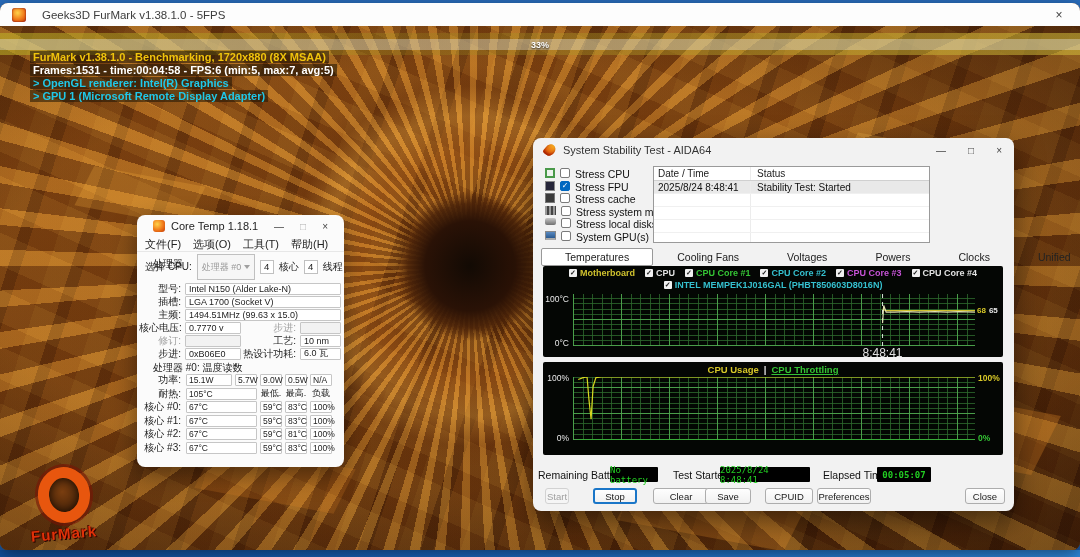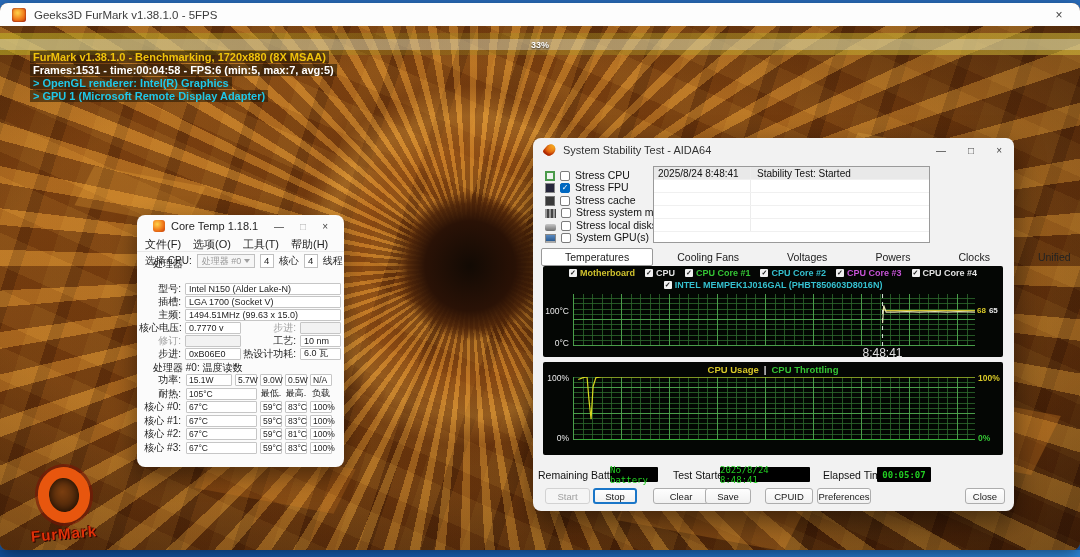--- a/index.html
+++ b/index.html
@@ -10,21 +10,21 @@
     position:relative;
   }
 
   
   .taskbar { position:absolute; left:0; bottom:0; width:100%; height:7px;
     background:linear-gradient(90deg,#11509e 0%,#1a66c0 40%,#2f8be0 100%); }
 
   
   .fm-window { position:absolute; left:0; top:3px; width:1080px; height:547px;
     border-radius:8px; overflow:hidden; box-shadow:0 4px 18px rgba(0,0,0,.5); background:#6b3a0e; }
-  .fm-titlebar { height:23px; background:#fdfdfd; display:flex; align-items:center; padding:0 12px; gap:8px; }
+  .fm-titlebar { height:23px; background:#fdfdfd; display:flex; align-items:center; padding:0 12px; gap:16px; }
   .fm-appicon { width:14px; height:14px; border-radius:3px;
     background:radial-gradient(circle at 40% 35%, #ffd24a, #f07818 55%, #c23a08); box-shadow:inset 0 0 2px #701; }
   .fm-title { font-size:11.5px; color:#3c3c3c; }
   .fm-close { margin-left:auto; font-size:12px; color:#444; width:18px; text-align:center; }
   .fm-render { position:absolute; top:23px; left:0; right:0; bottom:0;
     background:
       radial-gradient(circle 100px at 470px 240px, #120a04 0%, #2a1206 45%, rgba(70,32,8,.85) 62%, rgba(0,0,0,0) 75%),
       repeating-conic-gradient(from 10deg at 470px 240px, rgba(244,170,60,.30) 0deg 2deg, rgba(70,30,8,.30) 2deg 5deg),
       radial-gradient(circle 250px at 470px 240px, rgba(150,70,18,0) 30%, rgba(196,110,30,.55) 45%, rgba(230,160,60,.5) 60%, rgba(120,60,16,.3) 72%, rgba(0,0,0,0) 80%),
       radial-gradient(ellipse at 470px 250px, rgba(0,0,0,0) 55%, rgba(20,8,2,.55) 100%),
@@ -54,21 +54,21 @@
     font-size:10px; color:#222; }
   .ct-titlebar { height:22px; display:flex; align-items:center; padding:0 16px; gap:6px; }
   .ct-icon { width:12px; height:12px; border-radius:3px;
     background:radial-gradient(circle at 35% 35%, #ffd24a, #f07818 55%, #c23a08); }
   .ct-title { font-size:11px; color:#222; }
   .ct-btns { margin-left:auto; display:flex; gap:16px; font-size:10px; color:#444; }
   .ct-btns .dim { color:#b0b0b0; }
   .ct-menubar { height:15px; display:flex; gap:12px; padding:0 8px; align-items:center;
     font-size:11px; border-bottom:1px solid #e7e7e7; }
   .ct-select-row { position:absolute; top:39px; left:8px; display:flex; align-items:center; gap:5px; font-size:10px; }
-  .ct-dd { width:58px; height:14px; border:1px solid #c0c0c0; background:#f6f6f6; color:#999;
+  .ct-dd { width:58px; height:26px; border:1px solid #c0c0c0; background:#f6f6f6; color:#999;
     display:flex; align-items:center; padding:0 4px; font-size:9px; }
   .ct-dd-chev { margin-left:auto; width:0; height:0; border-left:3px solid transparent;
     border-right:3px solid transparent; border-top:4px solid #a0a0a0; }
   .ct-mini { width:14px; height:14px; border:1px solid #c0c0c0; background:#fff; text-align:center;
     line-height:12px; font-size:9.5px; }
   .ct-section { position:absolute; left:16px; font-size:10px; }
   .ct-sec1 { top:42px; } .ct-sec2 { top:146px; }
   .ct-fields { position:absolute; top:67px; left:2px; display:grid;
     grid-template-columns:44px 56px 55px 41px; column-gap:2px; grid-auto-rows:13px; align-items:center; }
   .ct-flabel { text-align:right; font-size:10px; padding-right:2px; white-space:nowrap; }
@@ -87,21 +87,21 @@
 
   
   .aw { position:absolute; left:533px; top:138px; width:481px; height:373px;
     background:#f2f2f2; border-radius:8px; box-shadow:0 10px 28px rgba(0,0,0,.5); font-size:10.5px; color:#111; }
   .aw-titlebar { height:24px; display:flex; align-items:center; padding:0 12px; gap:8px; }
   .aw-flame { width:10px; height:12px; background:linear-gradient(#f8b020,#e04808);
     border-radius:50% 50% 50% 2px; transform:rotate(38deg); box-shadow:inset 0 -2px 3px #a02000; }
   .aw-title { font-size:11px; color:#333; }
   .aw-winbtns { margin-left:auto; display:flex; gap:22px; font-size:10px; color:#444; }
   .aw-stress-list { position:absolute; left:12px; top:30px; }
-  .aw-stress-row { display:flex; align-items:flex-end; gap:5px; height:12.5px; }
+  .aw-stress-row { display:flex; align-items:flex-start; gap:5px; height:12.5px; }
   .dev-icon { flex:0 0 auto; }
   .dev-cpu { width:10px; height:10px; border:2px solid #4a9a4a; background:#eef4ee; }
   .dev-fpu { width:10px; height:10px; background:#26263a; border:1px solid #888; }
   .dev-cache { width:10px; height:10px; background:#3a3a3a; border:1px solid #777; }
   .dev-memory { width:11px; height:9px; background:repeating-linear-gradient(90deg,#999 0 2px,#444 2px 4px); }
   .dev-disk { width:11px; height:7px; background:linear-gradient(#c8c8c8,#707070); border-radius:2px; }
   .dev-gpu { width:11px; height:9px; background:linear-gradient(#5a8ac0,#2a5a90); border:1px solid #888; border-bottom:2px solid #aaa; }
   .aw-checkbox { width:10px; height:10px; border:1px solid #7a7a7a; background:#fff; border-radius:2px;
     font-size:8px; line-height:8px; text-align:center; color:#fff; }
   .aw-checkbox.checked { background:#0067c0; border-color:#0067c0; }
@@ -128,40 +128,40 @@
     background:
       repeating-linear-gradient(90deg, rgba(80,170,80,.85) 0 1px, transparent 1px 48px),
       repeating-linear-gradient(0deg, rgba(80,170,80,.85) 0 1px, transparent 1px 26px),
       repeating-linear-gradient(90deg, rgba(45,105,45,.8) 0 1px, transparent 1px 9.6px),
       repeating-linear-gradient(0deg, rgba(45,105,45,.8) 0 1px, transparent 1px 5.2px),
       #030703; }
   .aw-plot svg { position:absolute; inset:0; width:100%; height:100%; }
   .aw-plot-temp { top:28px; height:52px; }
   .aw-plot-usage { top:15px; height:63px; }
   .aw-ylab { position:absolute; left:0; width:26px; text-align:right; font-size:8.5px; color:#e8e8e8; }
-  .yt { top:40px; } .yb { top:72px; }
+  .yt { top:28px; } .yb { top:72px; }
   .ut { top:11px; } .ub { top:71px; }
   .aw-rlab { position:absolute; left:435px; font-size:8.5px; font-weight:bold; }
   .aw-xtick { position:absolute; top:80px; transform:translateX(-50%); font-size:12px; color:#e0e0e0; }
   .aw-endlabels { position:absolute; left:434px; top:40px; display:flex; gap:3px; font-size:8px; font-weight:bold; }
   .aw-utitle { position:absolute; top:2px; left:0; right:0; display:flex; justify-content:center; gap:5px;
     font-size:9.5px; font-weight:bold; }
   .aw-info { position:absolute; top:330px; left:0; width:100%; height:16px; font-size:10.5px; }
   .aw-ilabel { position:absolute; top:1px; white-space:nowrap; }
   .lcd { position:absolute; top:-1px; background:#000; color:#22cc22; font-family:"DejaVu Sans Mono", monospace;
     font-size:9px; height:15px; display:flex; align-items:center; justify-content:center; border-radius:1px; }
   .il-batt { left:5px; } .lcd-batt { left:77px; width:48px; }
   .il-start { left:140px; } .lcd-start { left:187px; width:90px; }
   .il-elap { left:290px; } .lcd-elap { left:344px; width:54px;font-weight:bold; }
   .aw-btn { position:absolute; top:350px; height:16px; display:flex; align-items:center; justify-content:center;
     background:linear-gradient(#fefefe,#f1f1f1); border:1px solid #adadad; border-radius:3px;
     font-size:9.5px; color:#1a1a1a; }
   .aw-btn.disabled { color:#9f9f9f; border-color:#d2d2d2; background:#f5f5f5; }
   .aw-btn.focus { border:2px solid #1a76c8; }
-  .b-start { left:12px;  width:45px; }
+  .b-start { left:12px;  width:24px; }
   .b-stop  { left:60px;  width:44px; }
   .b-clear { left:120px; width:56px; }
   .b-save  { left:172px; width:46px; }
   .b-cpuid { left:232px; width:48px; }
   .b-pref  { left:284px; width:54px; }
   .b-close { left:432px; width:40px; }
 </style>
 </head>
 <body>
 
@@ -338,20 +338,24 @@
         <span class="aw-checkbox"></span>
         <span class="aw-stress-label">Stress local disks</span>
       </div>
       <div class="aw-stress-row">
         <span class="dev-icon dev-gpu"></span>
         <span class="aw-checkbox"></span>
         <span class="aw-stress-label">System GPU(s)</span>
       </div>
     </div>
   <div class="aw-table">
+      <div class="aw-thead">
+        <span class="aw-td1">Date / Time</span>
+        <span class="aw-td2">Status</span>
+      </div>
       <div class="aw-tr sel">
         <span class="aw-td1">2025/8/24 8:48:41</span>
         <span class="aw-td2">Stability Test: Started</span>
       </div>
       <div class="aw-tr">
         <span class="aw-td1"></span>
         <span class="aw-td2"></span>
       </div>
       <div class="aw-tr">
         <span class="aw-td1"></span>
@@ -422,21 +426,21 @@
     <div class="aw-endlabels">
         <span style="color: rgb(216, 200, 40);">68</span>
         <span style="color: rgb(232, 232, 232);">65</span>
       </div>
   </div>
 
   <div class="aw-panel aw-panel-usage">
     <div class="aw-utitle">
         <span style="color: rgb(216, 200, 40);">CPU Usage</span>
         <span style="color: rgb(226, 226, 226);">|</span>
-        <span style="color: rgb(53, 196, 53);">CPU Throttling</span>
+        <span style="color: rgb(53, 196, 53); text-decoration: underline;">CPU Throttling</span>
       </div>
     <div class="aw-ylab ut">100%</div>
     <div class="aw-ylab ub">0%</div>
     <div class="aw-plot aw-plot-usage">
       <svg viewBox="0 0 1000 1000" preserveAspectRatio="none">
           <polyline points="13.0,40.0 25.0,10.0 35.0,0.0 40.0,380.0 45.0,670.0 50.0,150.0 57.0,10.0 70.0,0.0 1000.0,0.0" fill="none" stroke="#d8d820" stroke-width="1.2" vector-effect="non-scaling-stroke"></polyline>
           <polyline points="13.0,1000.0 1000.0,1000.0" fill="none" stroke="#28b828" stroke-width="1.2" vector-effect="non-scaling-stroke"></polyline>
         </svg>
     </div>
     <div class="aw-rlab ut" style="color: rgb(216, 200, 40);">100%</div>

